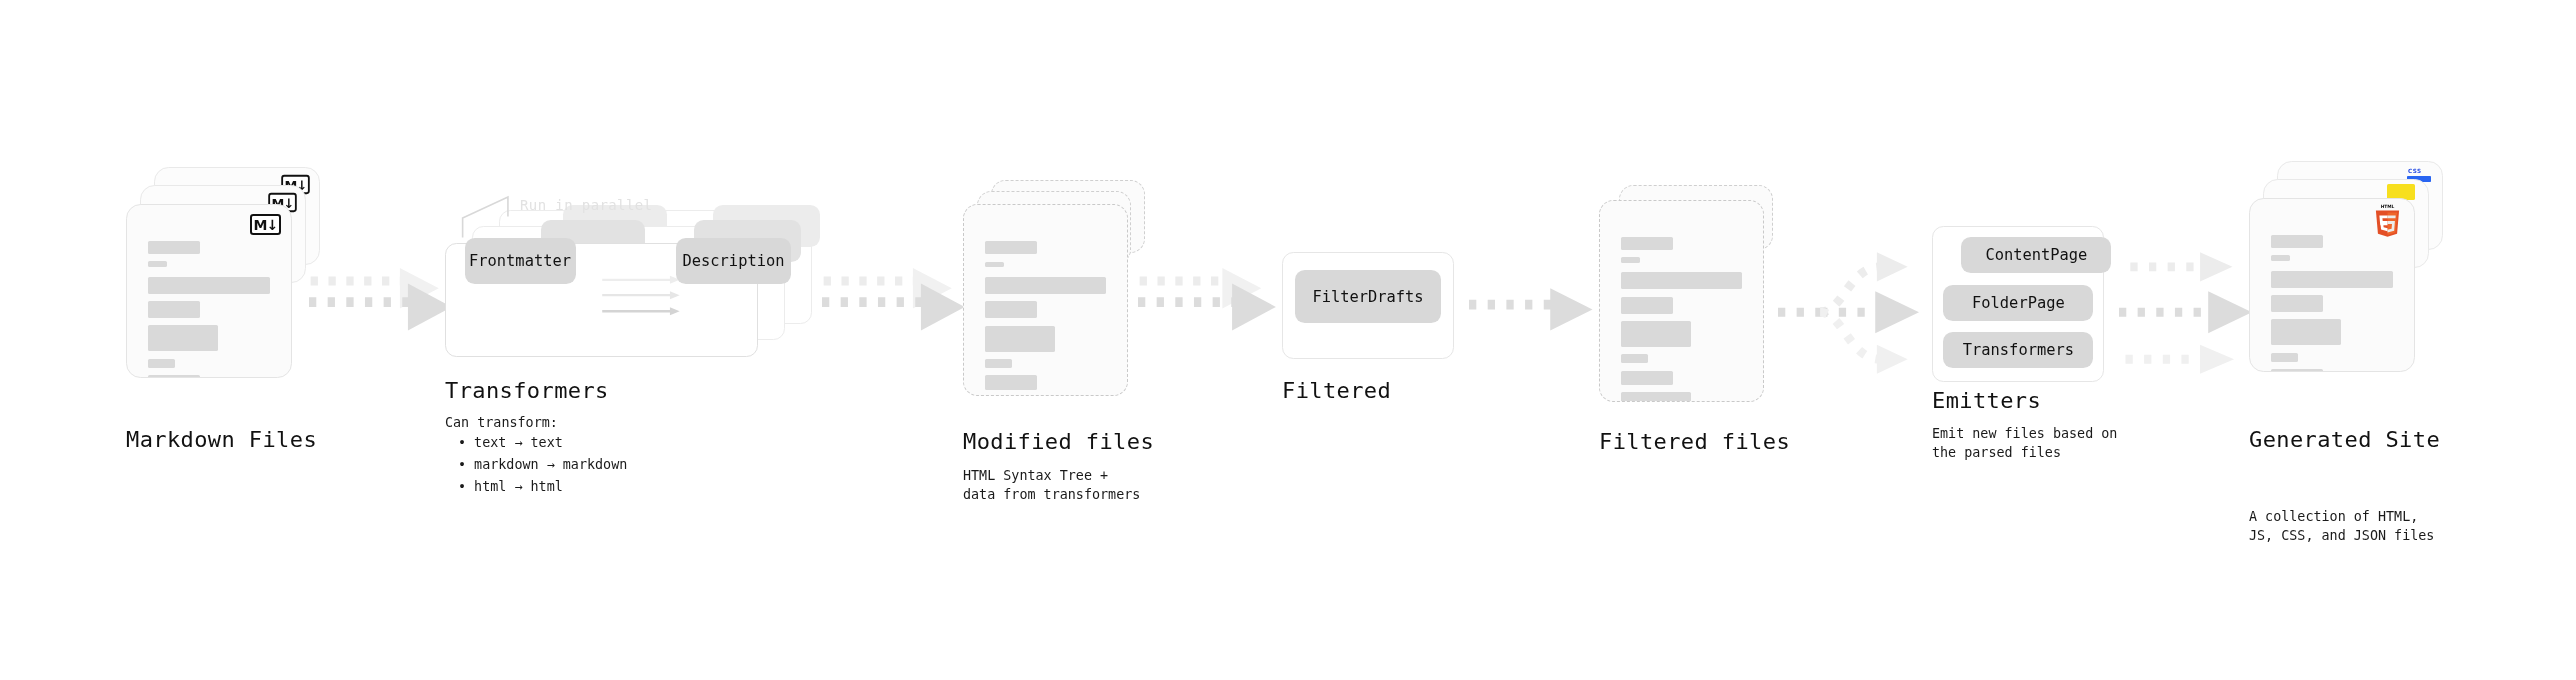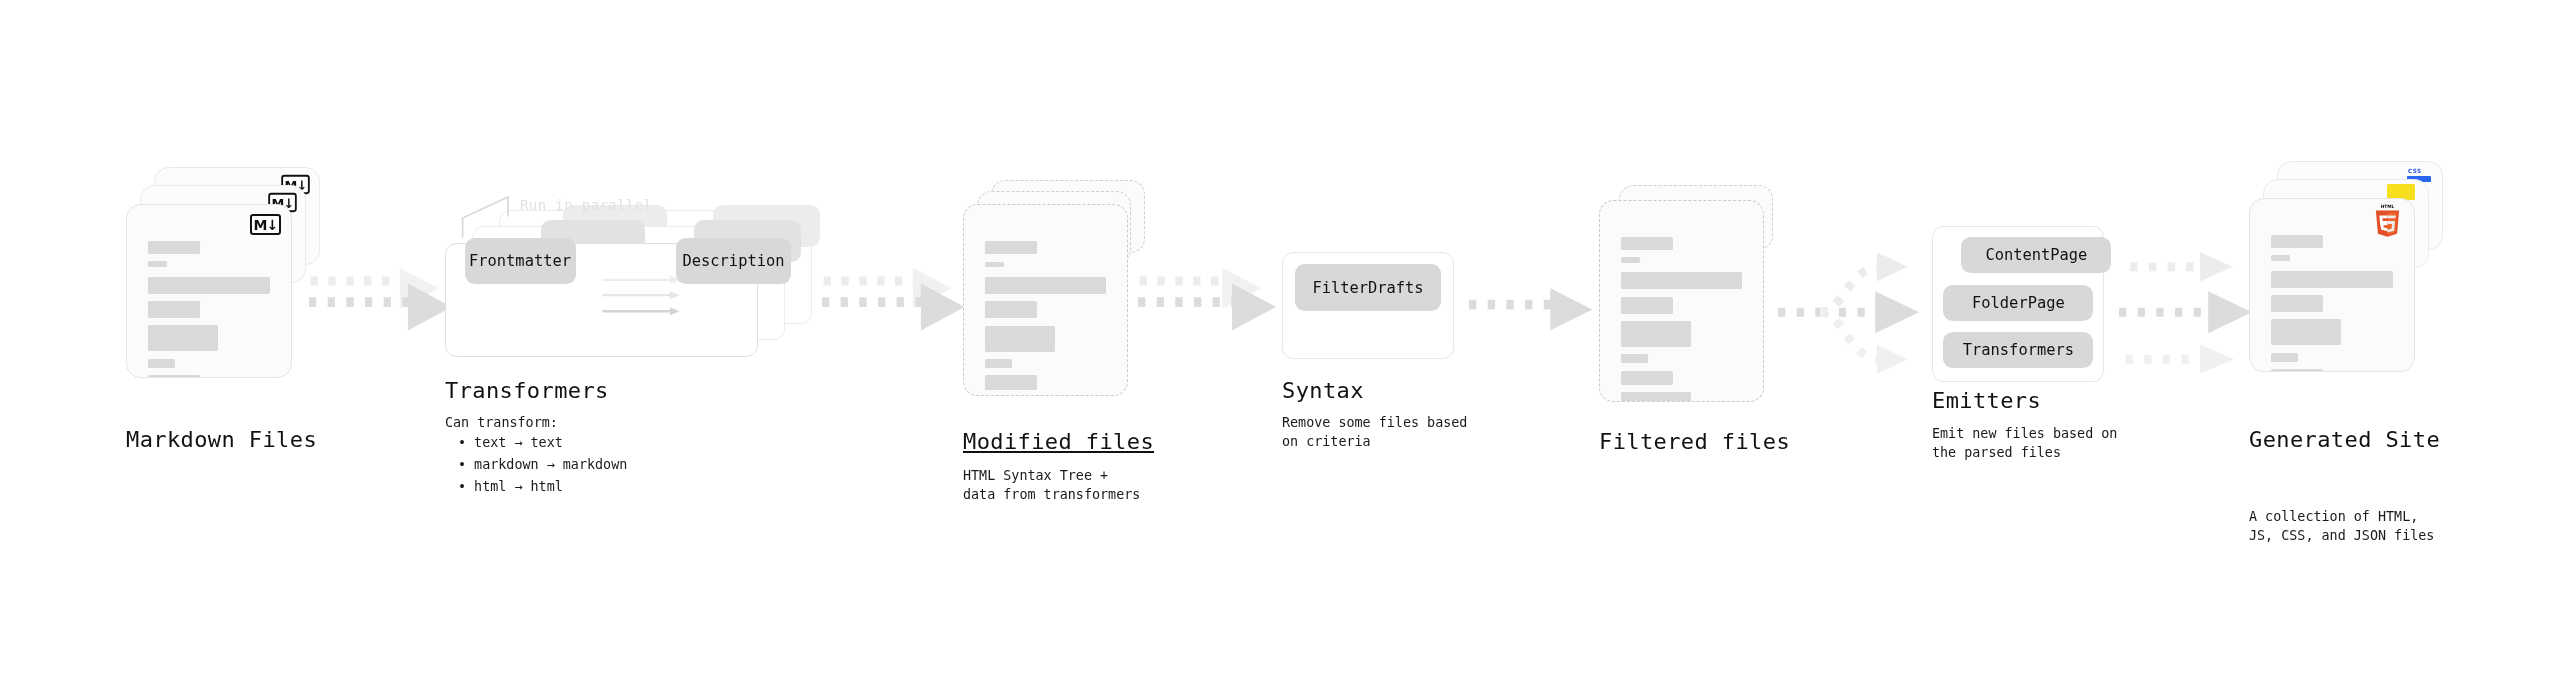--- a/index.html
+++ b/index.html
@@ -167,42 +167,40 @@
         <div class="ln" style="width:18.7px;height:5.7px;margin-bottom:9.8px;"></div>
         <div class="ln" style="width:100%;height:17px;"></div>
         <div class="ln" style="width:52px;height:17px;"></div>
         <div class="ln" style="width:70px;height:26px;"></div>
         <div class="ln" style="width:27px;height:9px;"></div>
         <div class="ln" style="width:52px;height:14.6px;"></div>
 
       </div>
     </div>
   </div>
-  <div class="title" style="left:963px;top:429px;text-decoration:underline;">Modified files</div>
+  <div class="title" style="left:963px;top:429px;">Modified files</div>
   <div class="sub" style="left:963px;top:466px;">HTML Syntax Tree +
 data from transformers</div>
 
   <svg class="abs" style="left:1138px;top:268px;" width="146" height="73" viewBox="0 0 180 90">
     <g stroke="#ececec" stroke-width="11" stroke-dasharray="9 13">
         <line x1="2" y1="16" x2="110" y2="16"></line>
       </g>
     <polygon points="104,0 152,25 104,50" fill="#f1f1f1"></polygon>
     <g stroke="#dcdcdc" stroke-width="12" stroke-dasharray="9 14">
         <line x1="0" y1="42" x2="122" y2="42"></line>
       </g>
     <polygon points="116,19 170,48 116,77" fill="#dcdcdc"></polygon>
   </svg>
 
   <div class="groupstack" style="left:1282px;top:252px;">
     <div class="gbox" style="left:0px;top:0px;width:172px;height:107px;border-color:#e6e6e6;"></div>
-    <div class="chip" style="left:13px;top:12px;width:146px;height:47px;">FilterDrafts</div>
-  </div>
-  <div class="title" style="left:1282px;top:378px;">Syntax</div>
-  <div class="sub" style="left:1282px;top:413px;">Remove some files based
-on criteria</div>
+    <div class="chip" style="left:13px;top:18px;width:146px;height:53px;">FilterDrafts</div>
+  </div>
+  <div class="title" style="left:1282px;top:378px;">Filtered</div>
 
   <svg class="abs" style="left:1469px;top:288px;" width="130" height="46" viewBox="0 0 160 56">
     <g stroke="#dcdcdc" stroke-width="12" stroke-dasharray="9 14">
         <line x1="0" y1="20" x2="106" y2="20"></line>
       </g>
     <polygon points="100,0 152,26 100,52" fill="#dcdcdc"></polygon>
   </svg>
 
   <div class="cardstack" style="left:1599px;top:185px;">
     <div class="ghost dashed" style="left:19.5px;top:0px;width:154px;height:65px;"></div>

